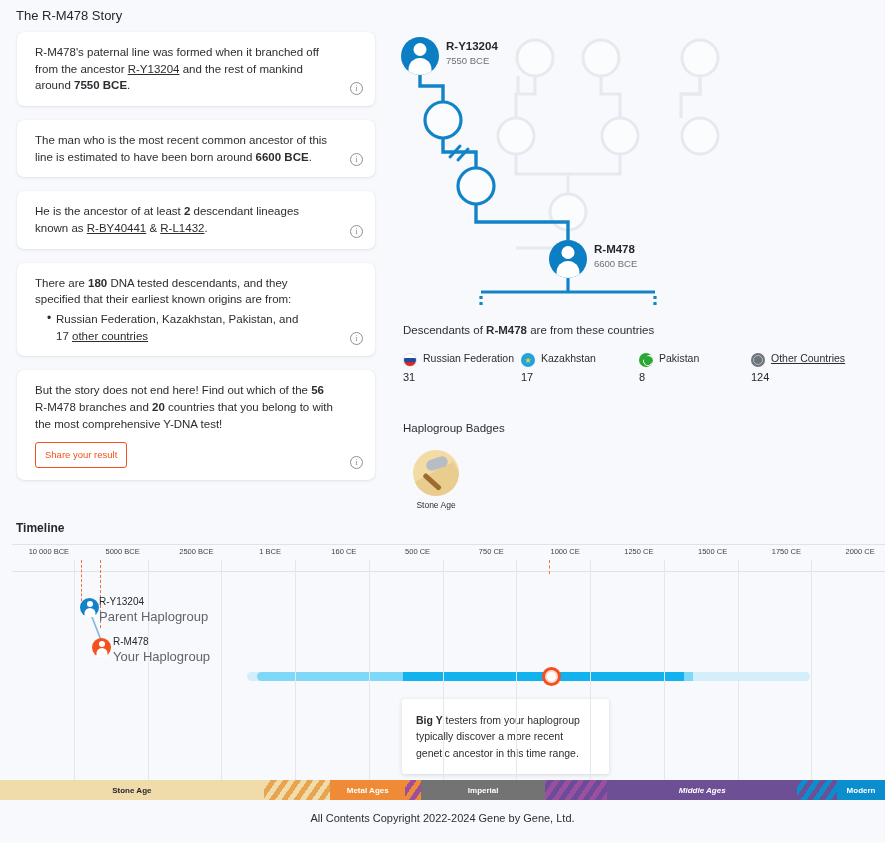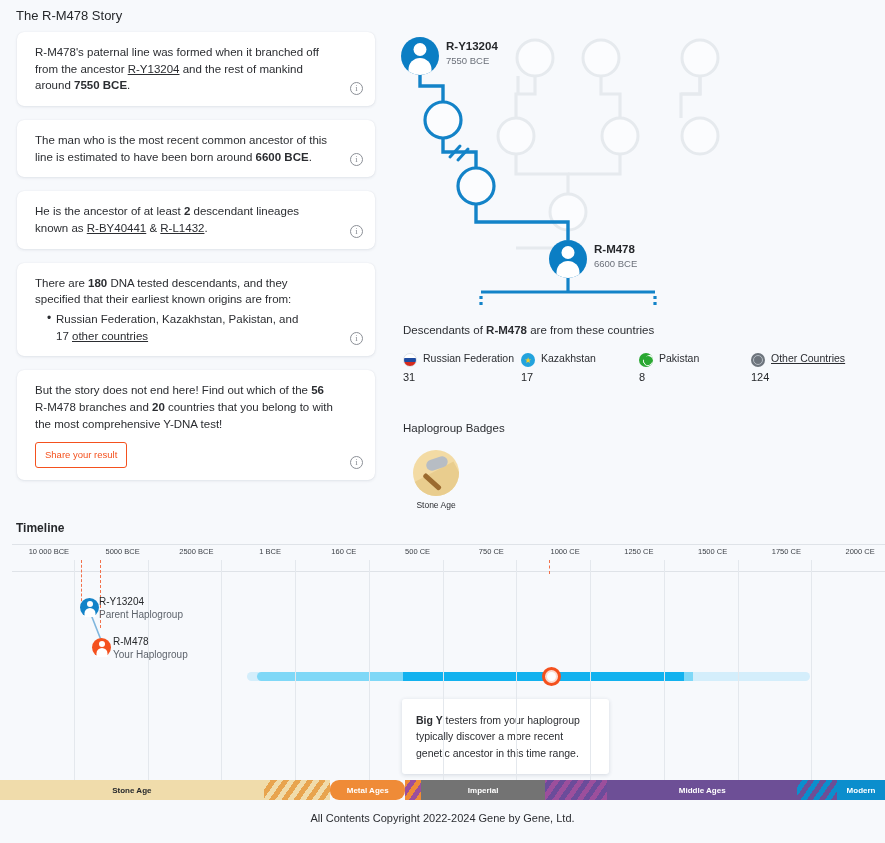--- a/index.html
+++ b/index.html
@@ -128,21 +128,21 @@
   .tl-grid { position: absolute; top: 0; width: 1px; height: 220px; background: #e4e8ed; }
   .tl-dash { position: absolute; top: 0; width: 0; height: 46px; border-left: 1.6px dashed #f2714b; }
   .tl-dash.mini { top: 0; height: 14px; }
   .tl-marker { position: absolute; width: 19px; height: 19px; border-radius: 50%; }
   .tl-marker .ring { position: absolute; inset: 0; border-radius: 50%; }
   .tl-marker.blue .ring { background: #1383c8; }
   .tl-marker.red .ring { background: #f4511e; }
   .tl-marker .ring::before { content: ""; position: absolute; left: 50%; top: 3px; transform: translateX(-50%); width: 6px; height: 6px; border-radius: 50%; background: #fff; }
   .tl-marker .ring::after { content: ""; position: absolute; left: 50%; top: 10px; transform: translateX(-50%); width: 11px; height: 9px; border-radius: 6px 6px 0 0; background: #fff; }
   .tl-lbl-name { position: absolute; font-size: 10px; font-weight: 400; color: #26282b; white-space: nowrap; }
-  .tl-lbl-sub { position: absolute; font-size: 10px; color: #5e646c; white-space: nowrap; }
+  .tl-lbl-sub { position: absolute; font-size: 13px; color: #5e646c; white-space: nowrap; }
 
   .slider-track { position: absolute; left: 247px; top: 112px; width: 563px; height: 9px; border-radius: 5px; background: #d4eefb; }
   .slider-fill { position: absolute; left: 10px; top: 0; width: 436px; height: 9px; border-radius: 5px 0 0 5px; background: #7fd8f7; }
   .slider-fill2 { position: absolute; left: 156px; top: 0; width: 281px; height: 9px; background: #12b2ef; }
   .slider-knob {
     position: absolute; left: 295px; top: -5px; width: 19px; height: 19px; border-radius: 50%;
     background: #fbdcd2; border: 3px solid #f4511e; cursor: pointer;
   }
   .slider-knob::after { content: ""; position: absolute; inset: 2px; border-radius: 50%; background: #fff; }
 
@@ -347,23 +347,23 @@
           <span class="ring"></span>
         </div>
         <div class="tl-lbl-name" style="left: 113px; top: 76px;">R-M478</div>
         <div class="tl-lbl-sub" style="left: 113px; top: 89px;">Your Haplogroup</div>
       </div>
   </div>
 
   <div class="era-bar">
       <div class="era" style="width: 29.8%; color: rgb(38, 40, 43); background: rgb(240, 220, 171);">Stone Age</div>
       <div class="era" style="width: 7.5%; color: rgb(38, 40, 43); background: repeating-linear-gradient(-55deg, rgb(240, 220, 171) 0px, rgb(240, 220, 171) 5px, rgb(232, 164, 78) 5px, rgb(232, 164, 78) 10px);"></div>
-      <div class="era" style="width: 8.5%; color: rgb(255, 255, 255); background: rgb(239, 139, 55); border-radius: 9px;">Metal Ages</div>
+      <div class="era" style="width: 8.5%; color: rgb(255, 255, 255); background: rgb(239, 139, 55);">Metal Ages</div>
       <div class="era" style="width: 1.8%; color: rgb(255, 255, 255); background: repeating-linear-gradient(-55deg, rgb(239, 139, 55) 0px, rgb(239, 139, 55) 5px, rgb(156, 79, 156) 5px, rgb(156, 79, 156) 10px);"></div>
       <div class="era" style="width: 14%; color: rgb(255, 255, 255); background: #737373;">Imperial</div>
       <div class="era" style="width: 7%; color: rgb(255, 255, 255); background: repeating-linear-gradient(-55deg, rgb(156, 79, 156) 0px, rgb(156, 79, 156) 5px, rgb(107, 76, 154) 5px, rgb(107, 76, 154) 10px);"></div>
-      <div class="era" style="width: 21.5%; color: rgb(255, 255, 255); background: rgb(109, 79, 150);">Middle Ages</div>
+      <div class="era" style="width: 21.5%; color: rgb(255, 255, 255); background: rgb(109, 79, 150); font-style: italic;">Middle Ages</div>
       <div class="era" style="width: 4.5%; color: rgb(255, 255, 255); background: repeating-linear-gradient(-55deg, rgb(109, 79, 150) 0px, rgb(109, 79, 150) 5px, rgb(11, 142, 205) 5px, rgb(11, 142, 205) 10px);"></div>
       <div class="era" style="width: 5.4%; color: rgb(255, 255, 255); background: rgb(11, 142, 205);">Modern</div>
     </div>
 
   <div class="footer">All Contents Copyright 2022-2024 Gene by Gene, Ltd.</div>
 </div>
 
 </body></html>

